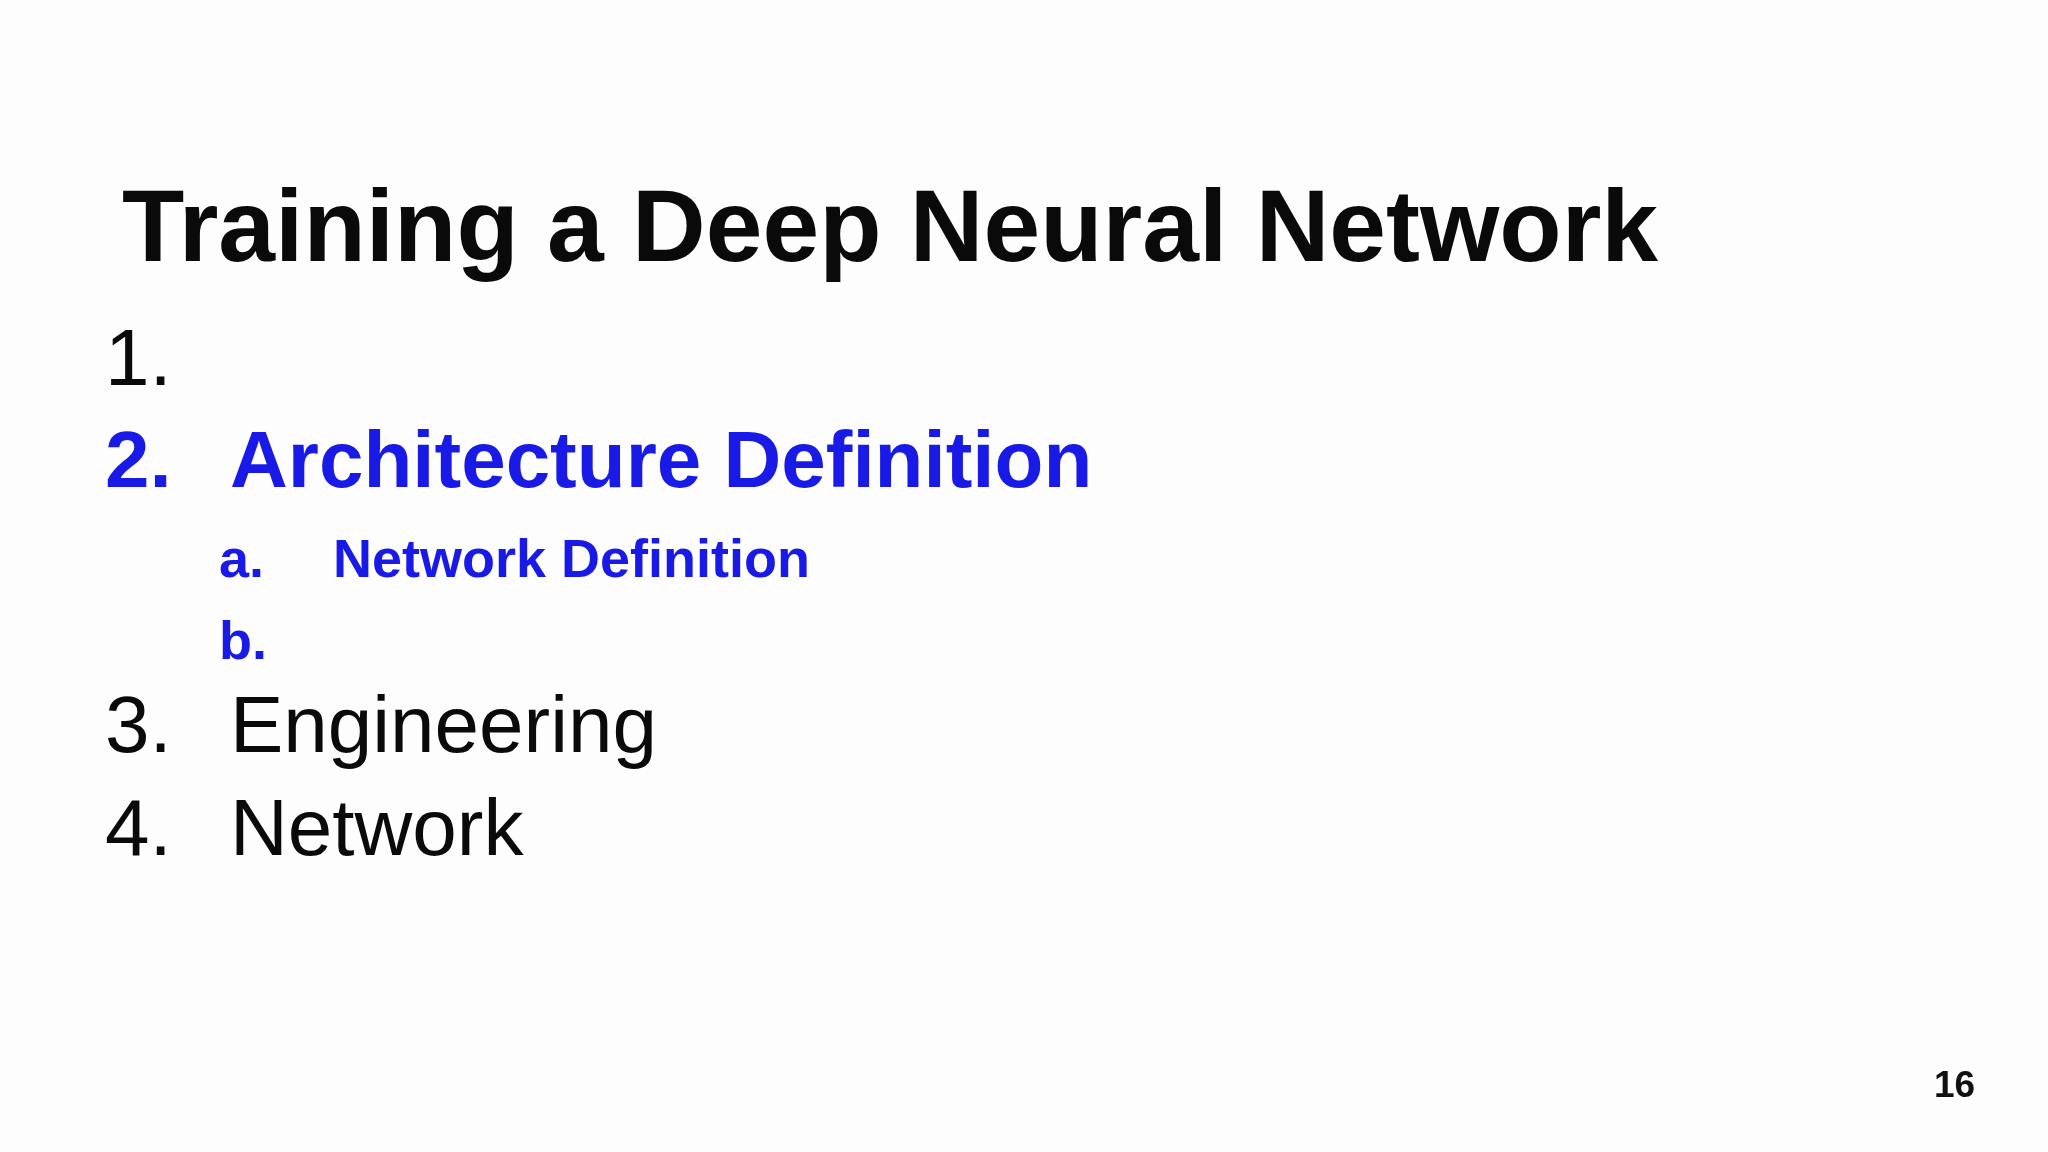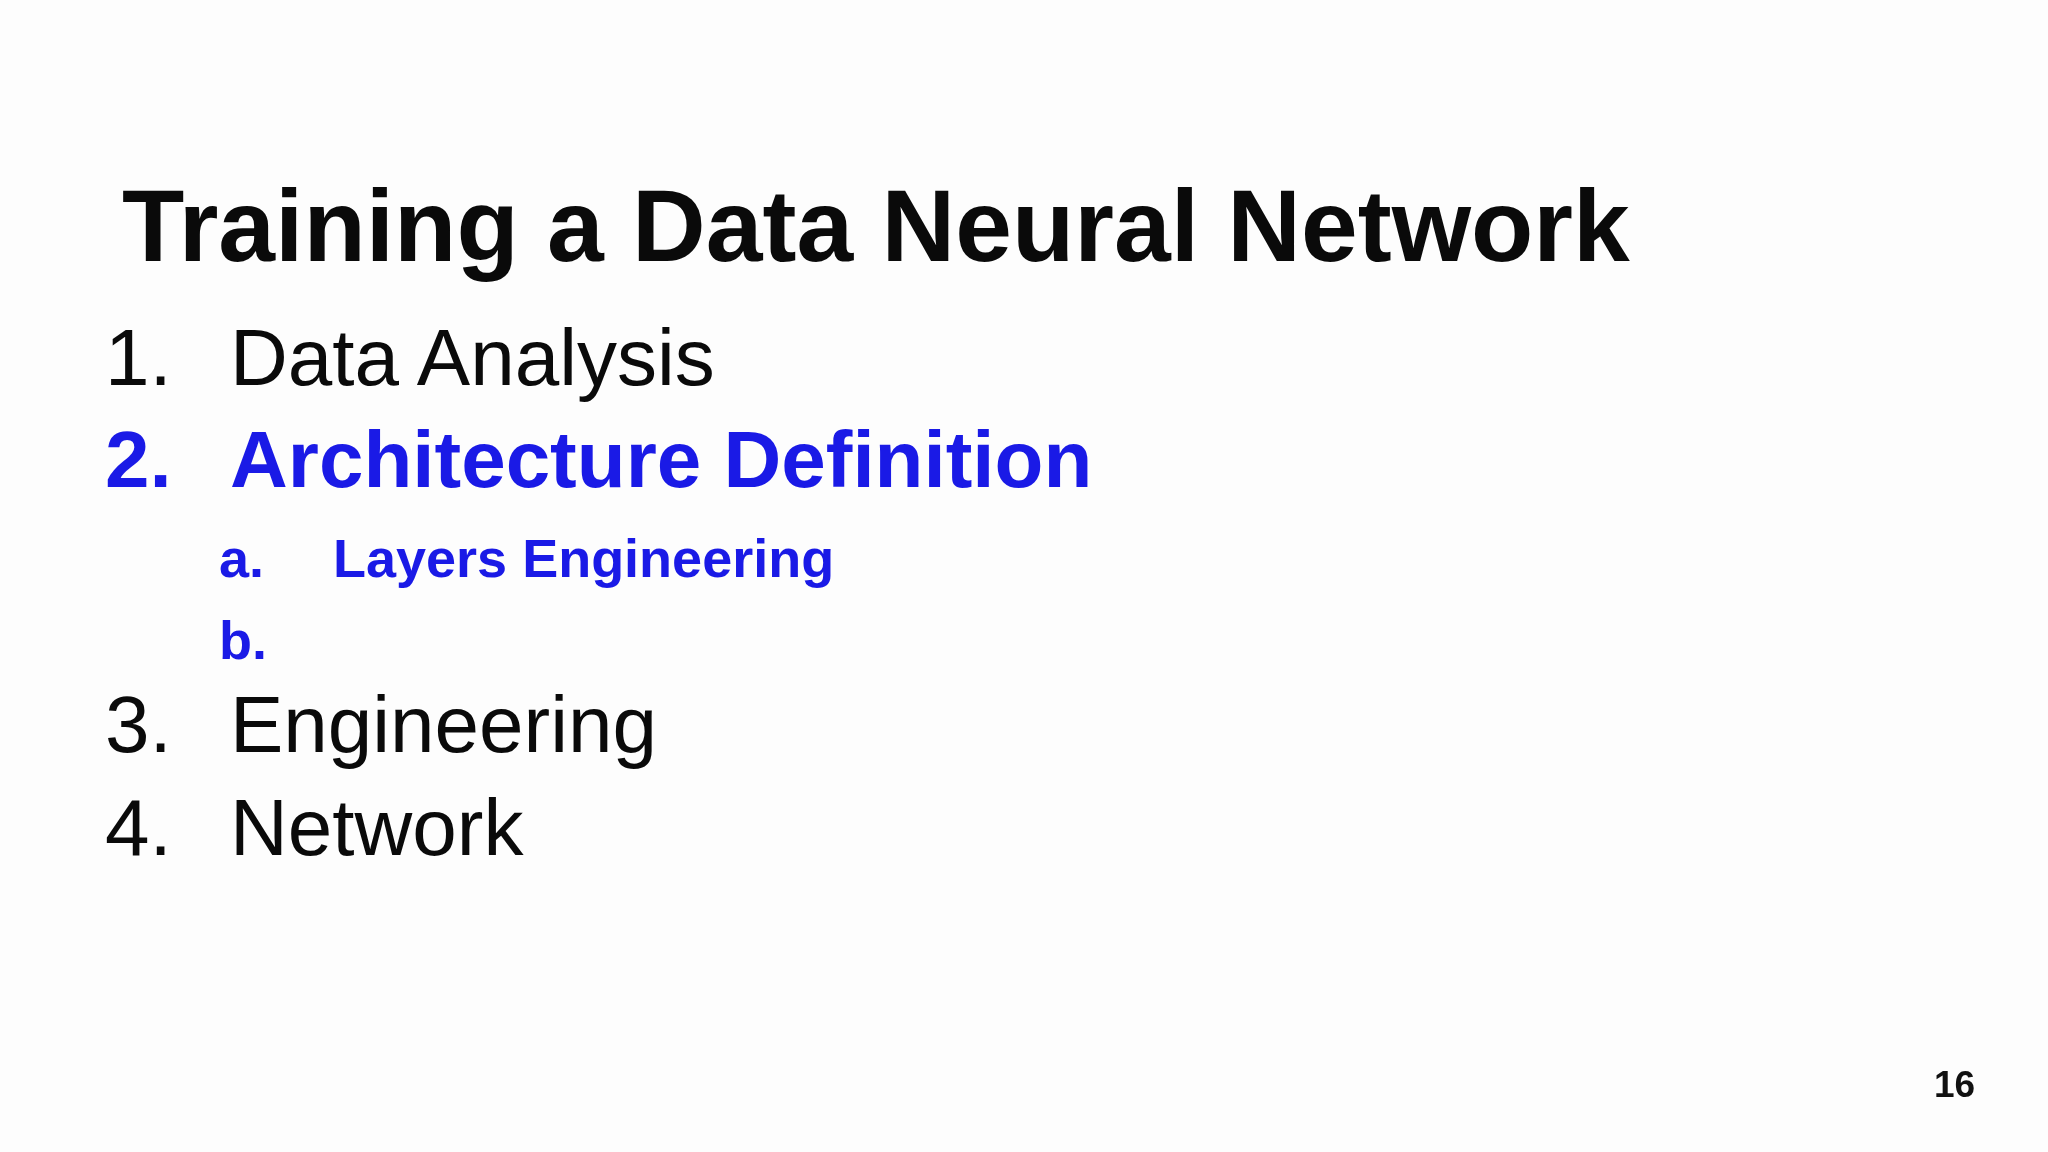--- a/index.html
+++ b/index.html
@@ -72,35 +72,34 @@
     line-height: 1;
     color: #111111;
     font-weight: bold;
   }
 </style>
 </head>
 <body>
 
 <div class="slide">
 
-  <h1 class="title">Training a Data Neural Network</h1>
+  <h1 class="title">Training a Deep Neural Network</h1>
 
   <div class="row main black row-1">
     <span class="marker">1.</span>
-    <span class="label">Data Analysis</span>
   </div>
 
   <div class="row main blue row-2">
     <span class="marker">2.</span>
     <span class="label">Architecture Definition</span>
   </div>
 
   <div class="row sub blue row-3">
     <span class="marker">a.</span>
-    <span class="label">Layers Engineering</span>
+    <span class="label">Network Definition</span>
   </div>
 
   <div class="row sub blue row-4">
     <span class="marker">b.</span>
   </div>
 
   <div class="row main black row-5">
     <span class="marker">3.</span>
     <span class="label">Engineering</span>
   </div>

